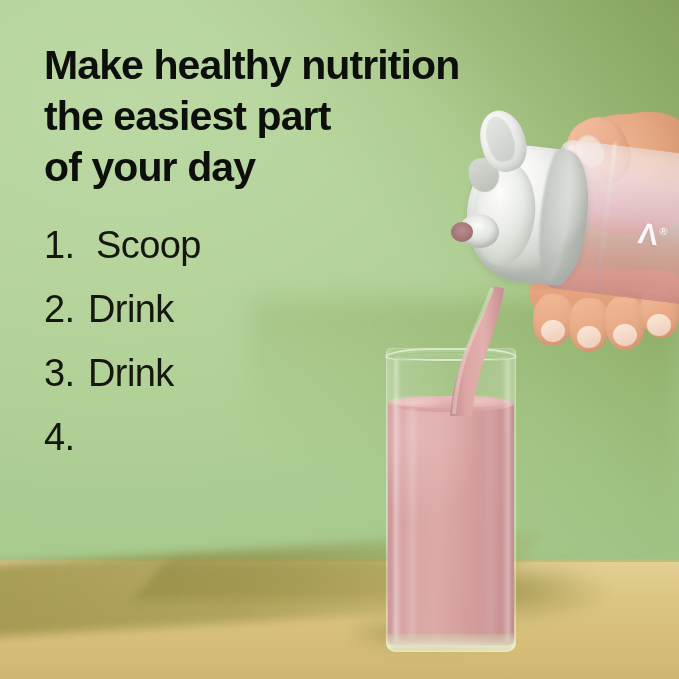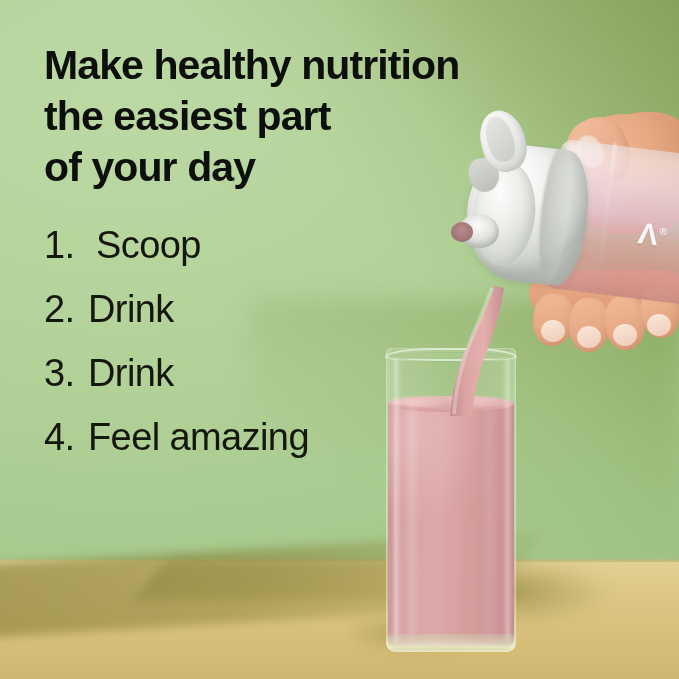--- a/index.html
+++ b/index.html
@@ -344,21 +344,20 @@
       <li class="step">
         <span class="step-num">2.</span>
         <span>Drink</span>
       </li>
       <li class="step">
         <span class="step-num">3.</span>
         <span>Drink</span>
       </li>
       <li class="step">
         <span class="step-num">4.</span>
-        <span>Feel amazing</span>
       </li>
     </ol>
 
   </div>
 
   <div class="glass-wrap">
     <div class="glass-body"></div>
     <div class="smoothie"></div>
     <div class="smoothie-top"></div>
     <div class="smoothie-foam"></div>

